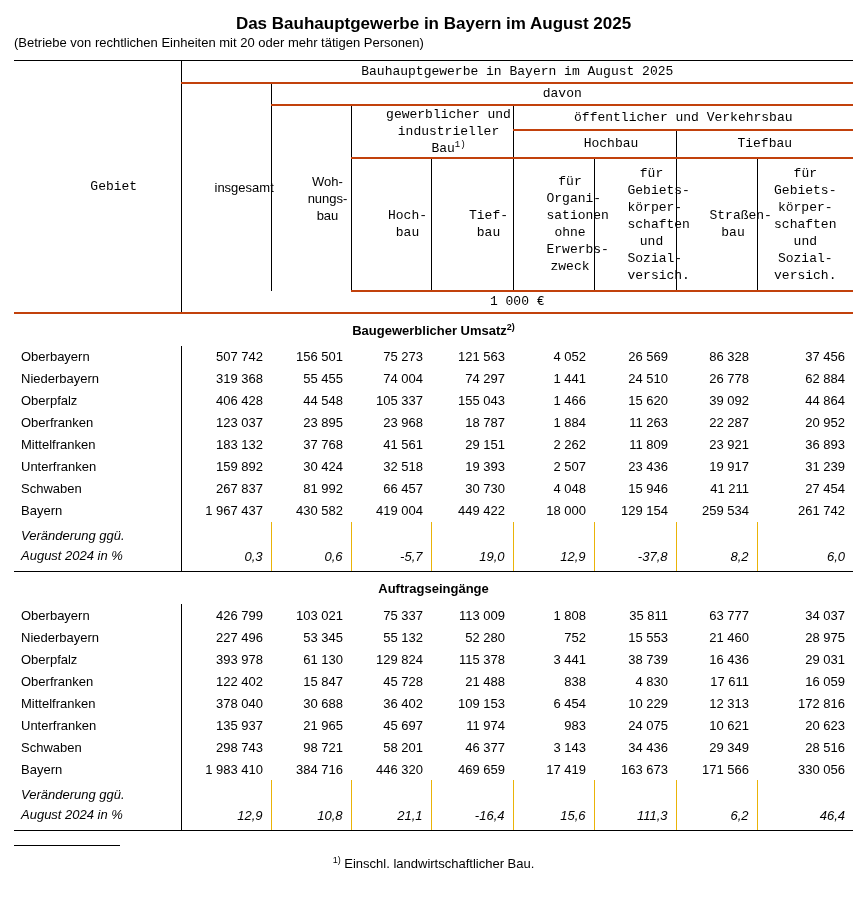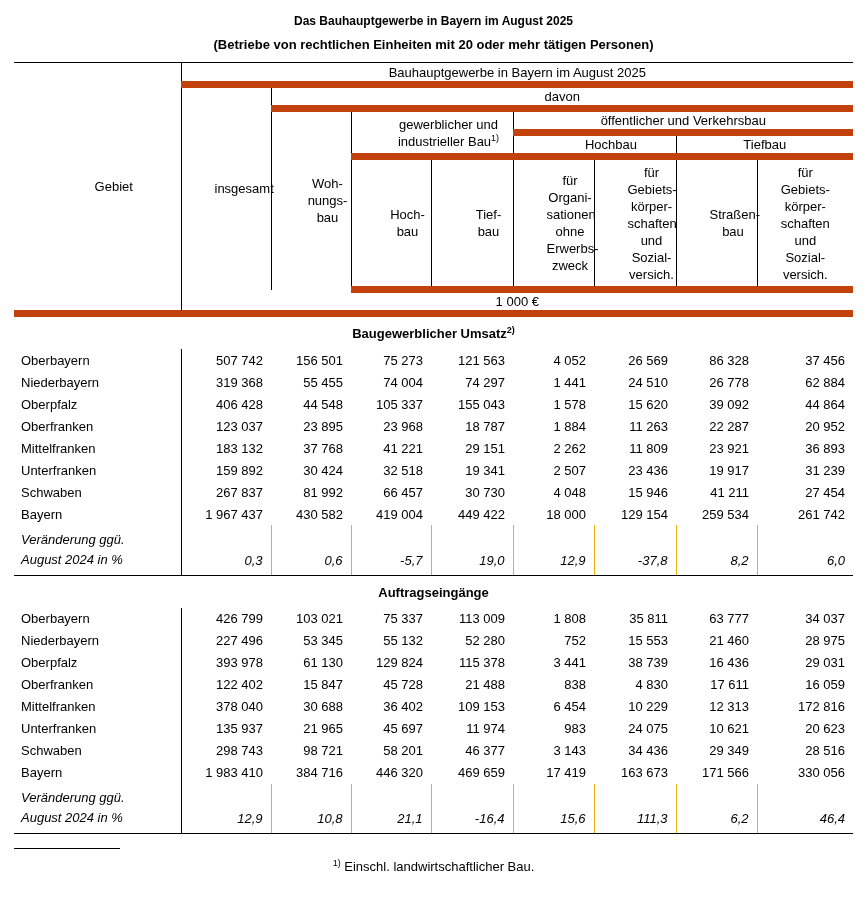--- a/index.html
+++ b/index.html
@@ -6,38 +6,38 @@
   html, body { background: #fff; }
   body {
     width: 867px; height: 901px;
     font-family: "Liberation Sans", sans-serif;
     color: #000;
     overflow: hidden;
   }
   .page { width: 867px; padding: 12px 14px 0 14px; }
 
   .page-title {
-    text-align: center; font-size: 12px; font-weight: bold;
+    text-align: center; font-size: 17px; font-weight: bold;
     padding-top: 2px;
   }
   .page-subtitle {
-    text-align: center; font-size: 13px; font-weight: bold;
-    margin-top: 9px; margin-bottom: 10px;
+    font-size: 13px; font-weight: normal;
+    margin-top: 1px; margin-bottom: 10px;
   }
 
   table {
     border-collapse: collapse; table-layout: fixed;
     width: 839px; font-size: 13px;
   }
   th, td { font-weight: normal; }
 
   
   thead th { text-align: center; vertical-align: middle; line-height: 17px; }
   .bt { border-top: 1px solid #000; }
-  .bb { border-bottom: 7px solid #c2410c; }
+  .bb { border-bottom: 2px solid #c2410c; font-family: Liberation Mono, monospace; }
   .br { border-right: 1px solid #000; padding-left: 33px; }
   .h22 { height: 22px; }
   .h21 { height: 21px; }
   .ml  { white-space: pre-line; }
   sup { font-size: 9px; line-height: 0; }
 
   .gebiet-cell { vertical-align: middle; }
   .collabel-row th { height: 133px; }
   .unit-cell { height: 22px; text-align: center; }
 
@@ -168,53 +168,53 @@
           <td class="num">24 510</td>
           <td class="num">26 778</td>
           <td class="num">62 884</td>
         </tr>
         <tr class="data-row">
           <td class="region">Oberpfalz</td>
           <td class="num">406 428</td>
           <td class="num">44 548</td>
           <td class="num">105 337</td>
           <td class="num">155 043</td>
-          <td class="num">1 578</td>
+          <td class="num">1 466</td>
           <td class="num">15 620</td>
           <td class="num">39 092</td>
           <td class="num">44 864</td>
         </tr>
         <tr class="data-row">
           <td class="region">Oberfranken</td>
           <td class="num">123 037</td>
           <td class="num">23 895</td>
           <td class="num">23 968</td>
           <td class="num">18 787</td>
           <td class="num">1 884</td>
           <td class="num">11 263</td>
           <td class="num">22 287</td>
           <td class="num">20 952</td>
         </tr>
         <tr class="data-row">
           <td class="region">Mittelfranken</td>
           <td class="num">183 132</td>
           <td class="num">37 768</td>
-          <td class="num">41 221</td>
+          <td class="num">41 561</td>
           <td class="num">29 151</td>
           <td class="num">2 262</td>
           <td class="num">11 809</td>
           <td class="num">23 921</td>
           <td class="num">36 893</td>
         </tr>
         <tr class="data-row">
           <td class="region">Unterfranken</td>
           <td class="num">159 892</td>
           <td class="num">30 424</td>
           <td class="num">32 518</td>
-          <td class="num">19 341</td>
+          <td class="num">19 393</td>
           <td class="num">2 507</td>
           <td class="num">23 436</td>
           <td class="num">19 917</td>
           <td class="num">31 239</td>
         </tr>
         <tr class="data-row">
           <td class="region">Schwaben</td>
           <td class="num">267 837</td>
           <td class="num">81 992</td>
           <td class="num">66 457</td>

